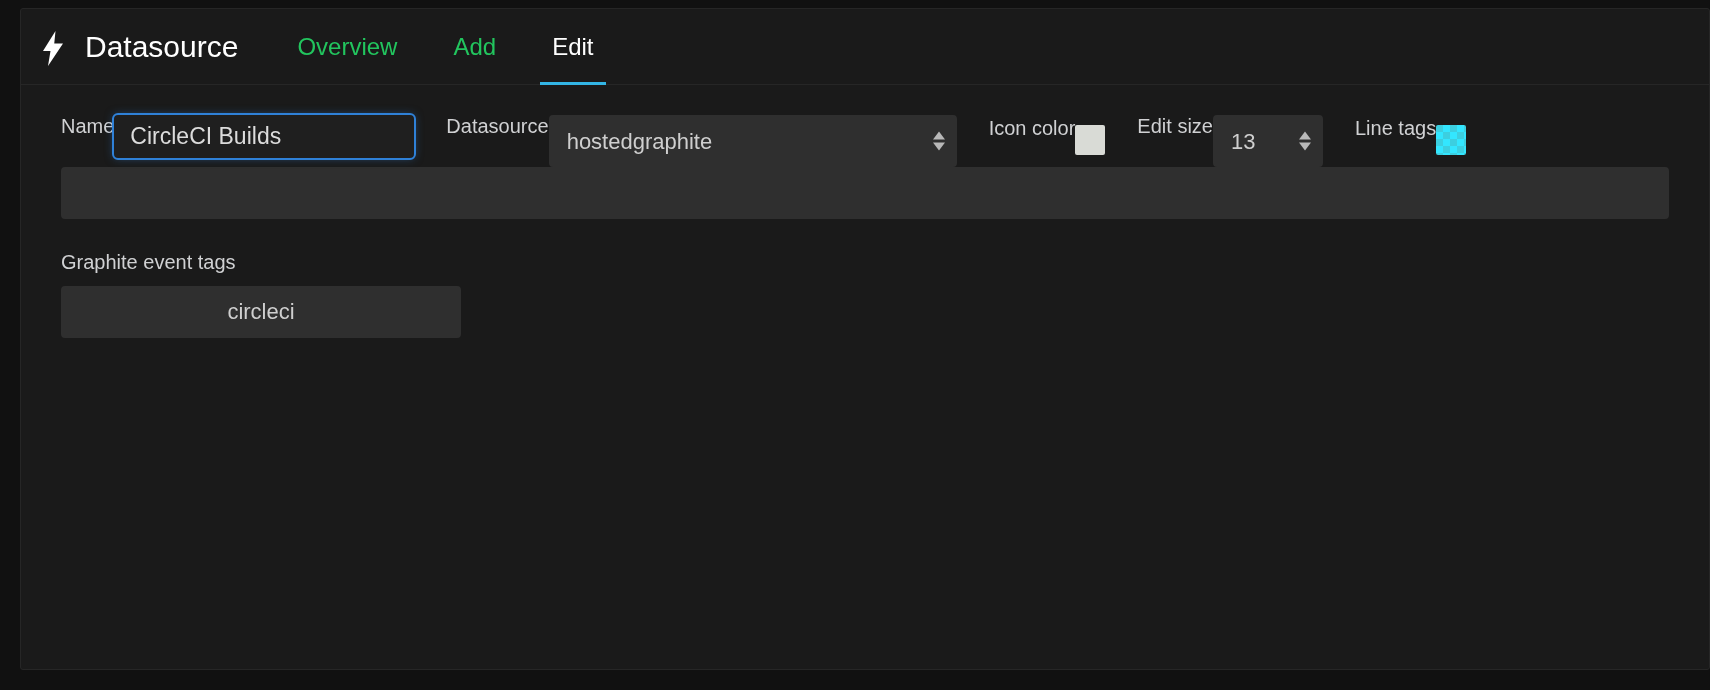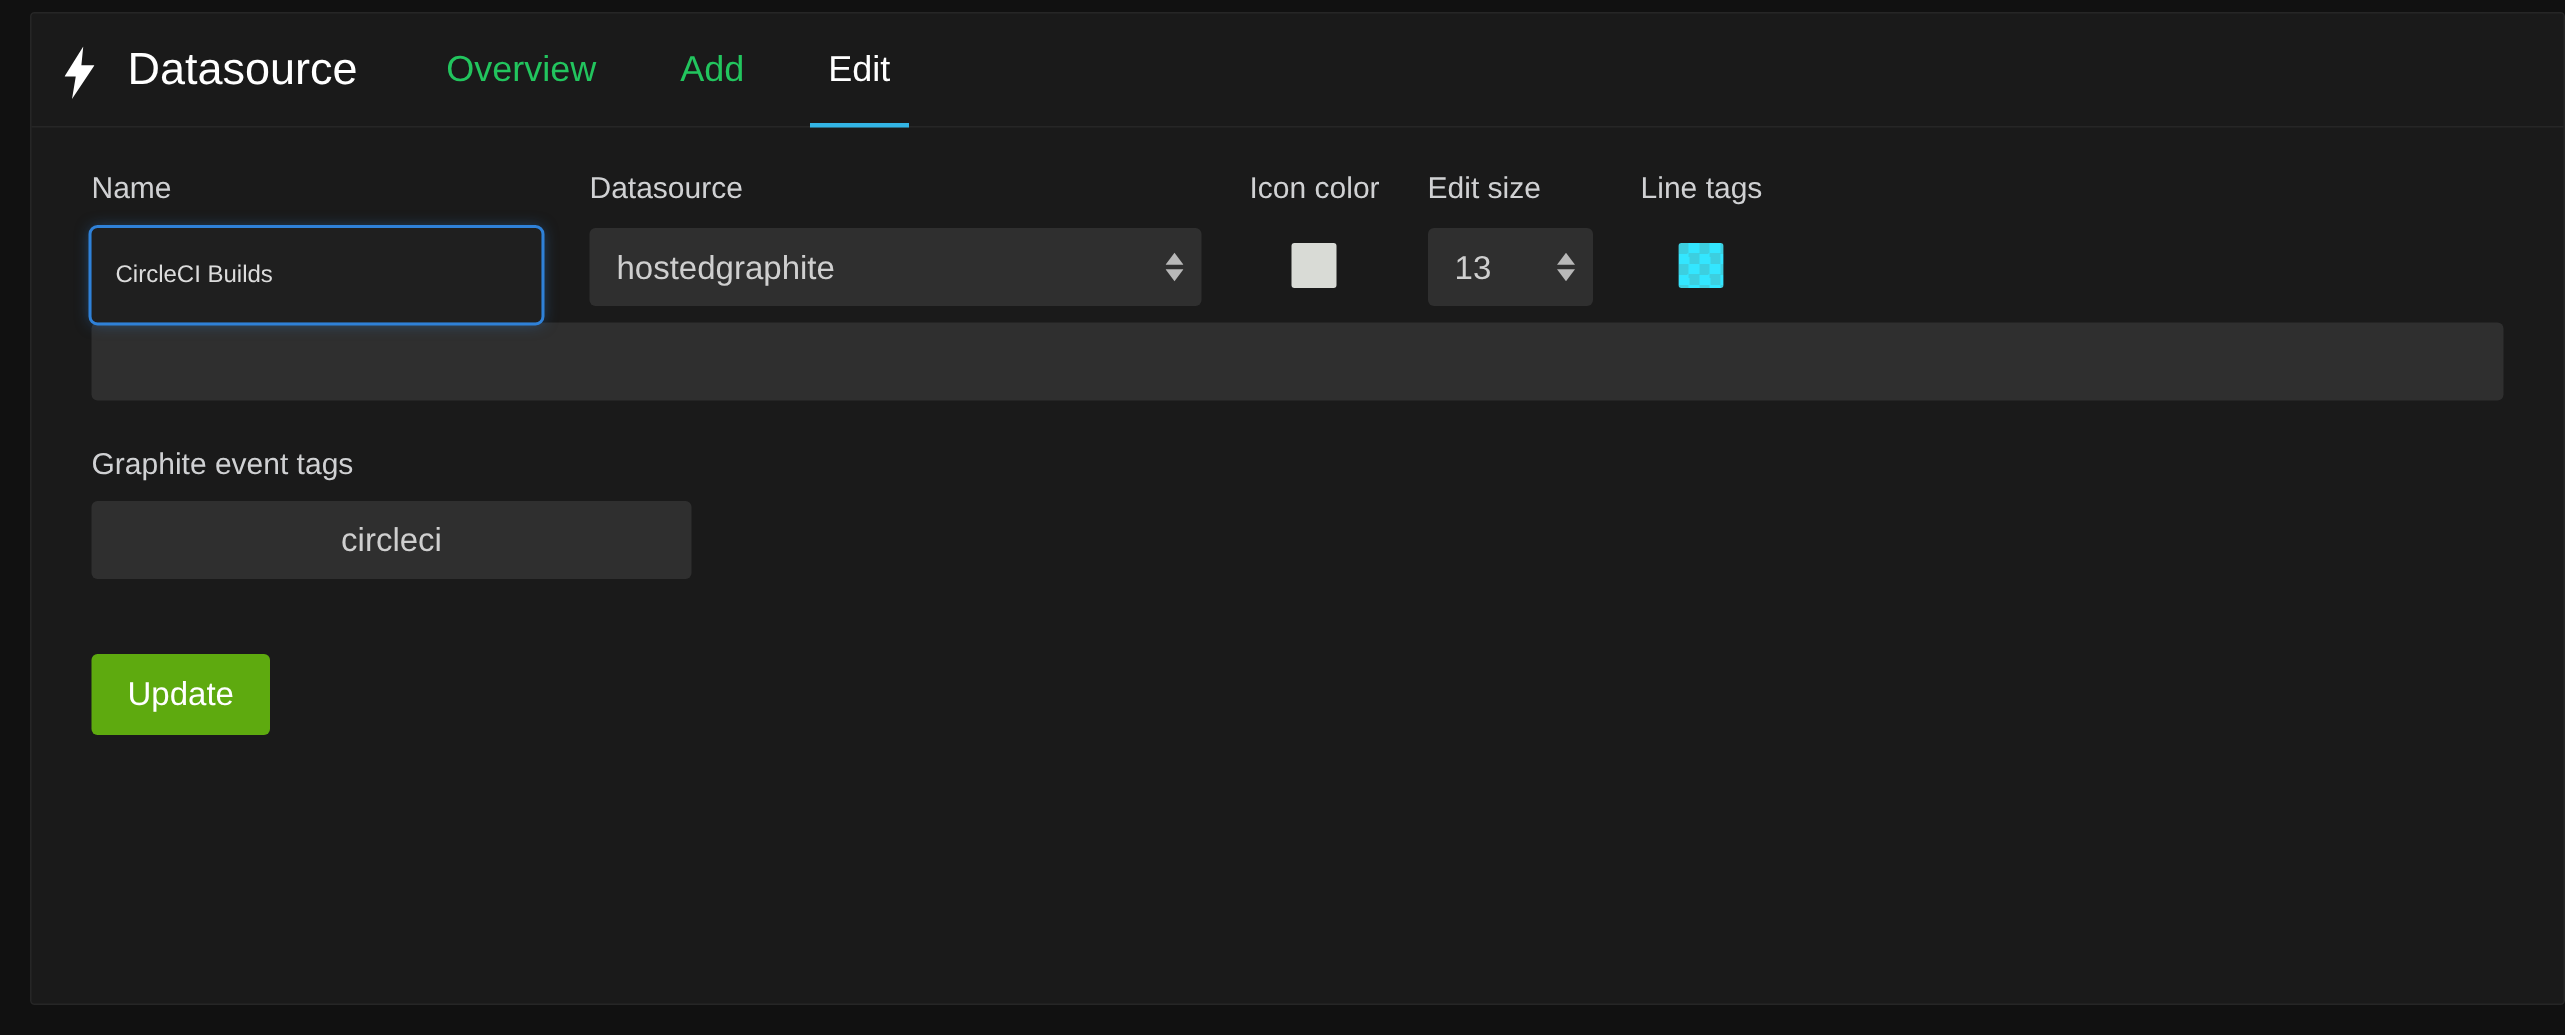--- a/index.html
+++ b/index.html
@@ -70,34 +70,34 @@
   .content {
     padding: 30px 40px 0 40px;
   }
   .row {
     display: flex;
     gap: 32px;
     align-items: flex-start;
   }
   .field {
     display: flex;
-    flex-direction: column;
+    flex-direction: row;
   }
   .field-label {
     font-size: 20px;
     color: #d0d1d3;
     margin-bottom: 14px;
   }
   .input {
     background: #2f2f2f;
     border: none;
     border-radius: 4px;
-    height: 63px;
+    height: 43px;
     padding: 4px 16px;
-    font-size: 16px;
+    font-size: 23px;
     color: #cfcfcf;
   }
   .input.name {
     width: 300px;
     background: #1f1f1f;
     outline: 2px solid #2f81d8;
     box-shadow: 0 0 10px rgba(47,129,216,0.5);
     color: #dcdcdc;
   }
   .select-wrap {
@@ -263,17 +263,16 @@
         <span class="swatch line-color"></span>
       </div>
 
     </div>
 
     <input class="full-input" value="" style="">
 
     <span class="full-label">Graphite event tags</span>
     <input class="full-input tags-input" value="circleci" style="">
 
-    <button class="update-btn">Update</button>
 
   </div>
 
 </div>
 
 </body></html>

